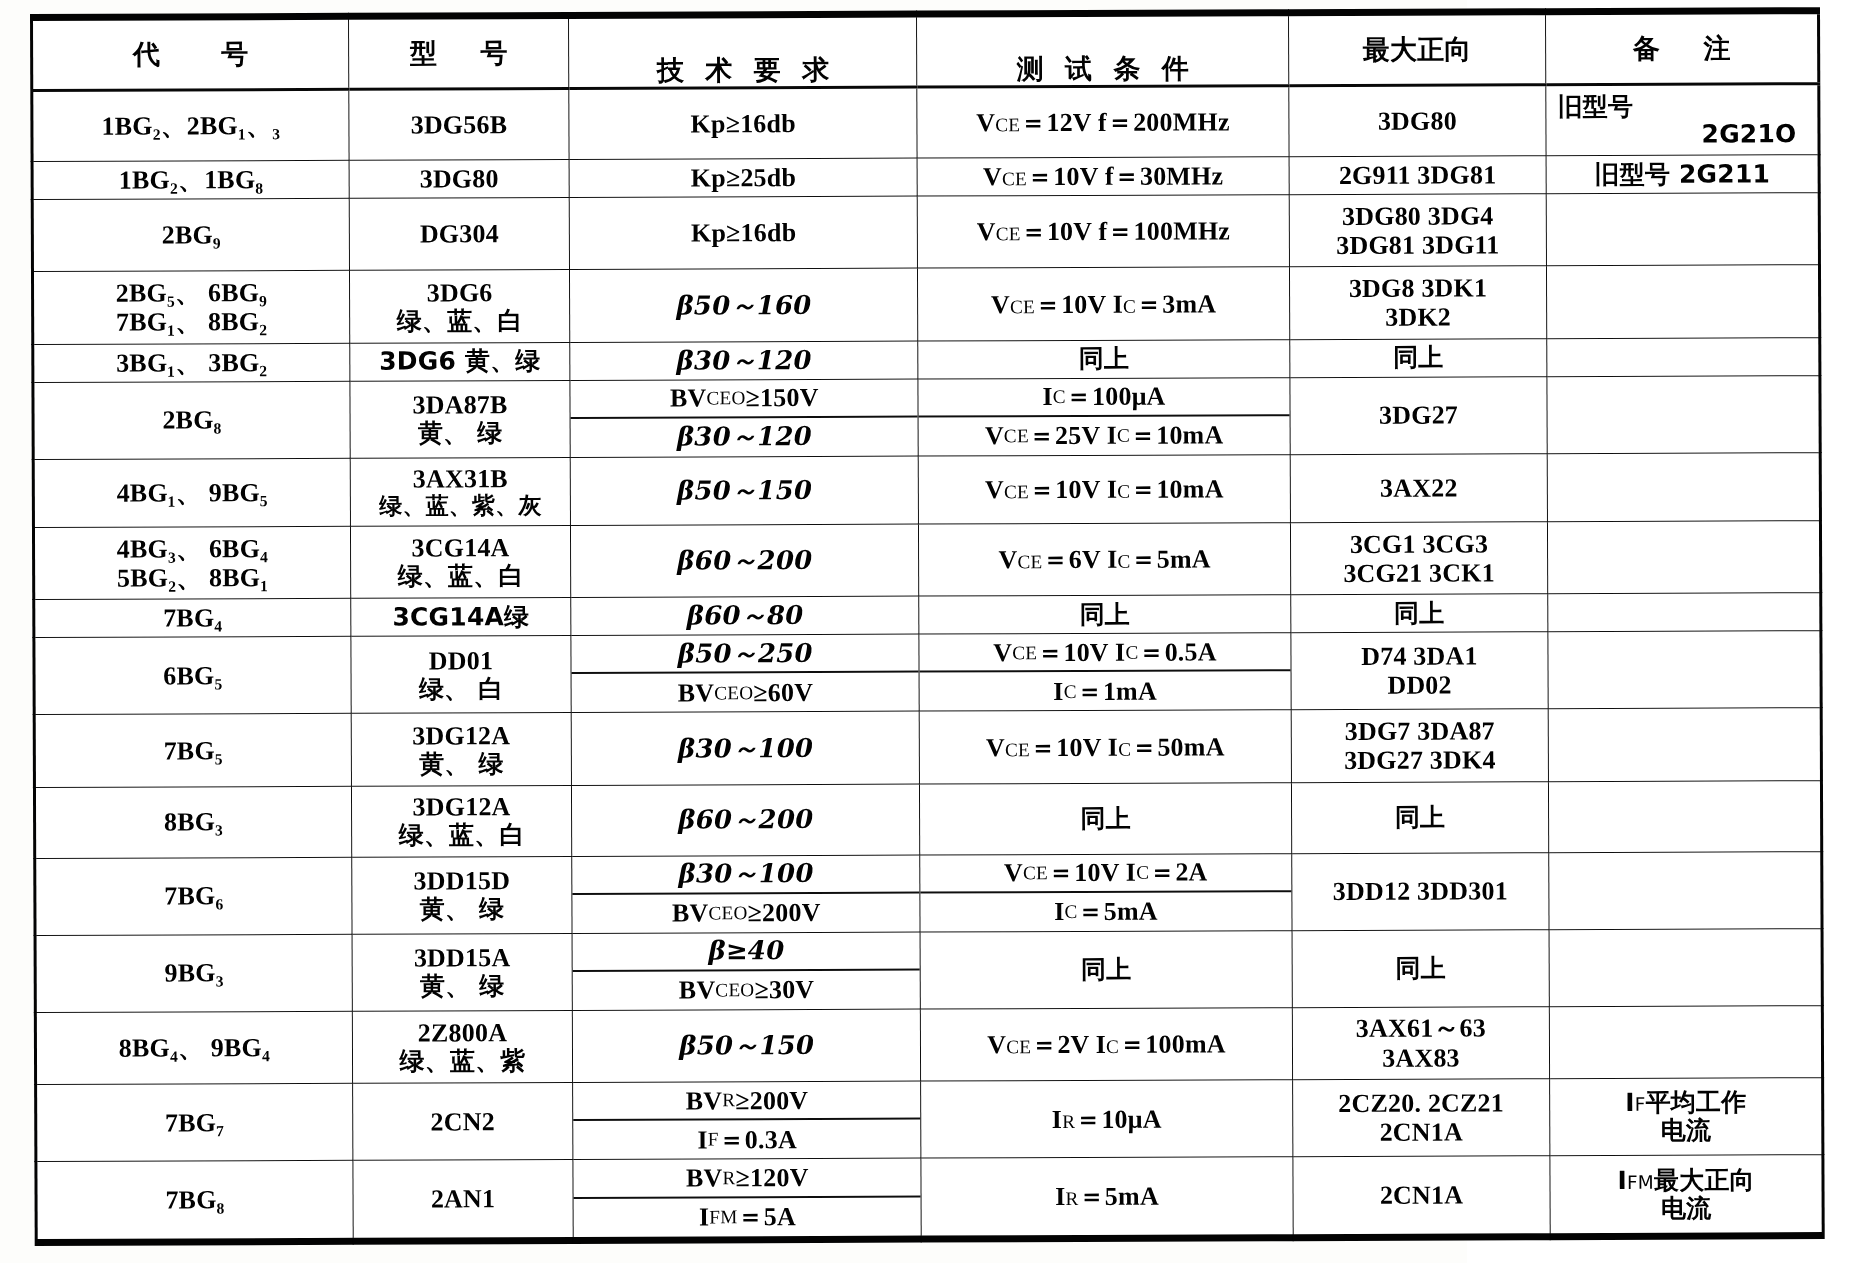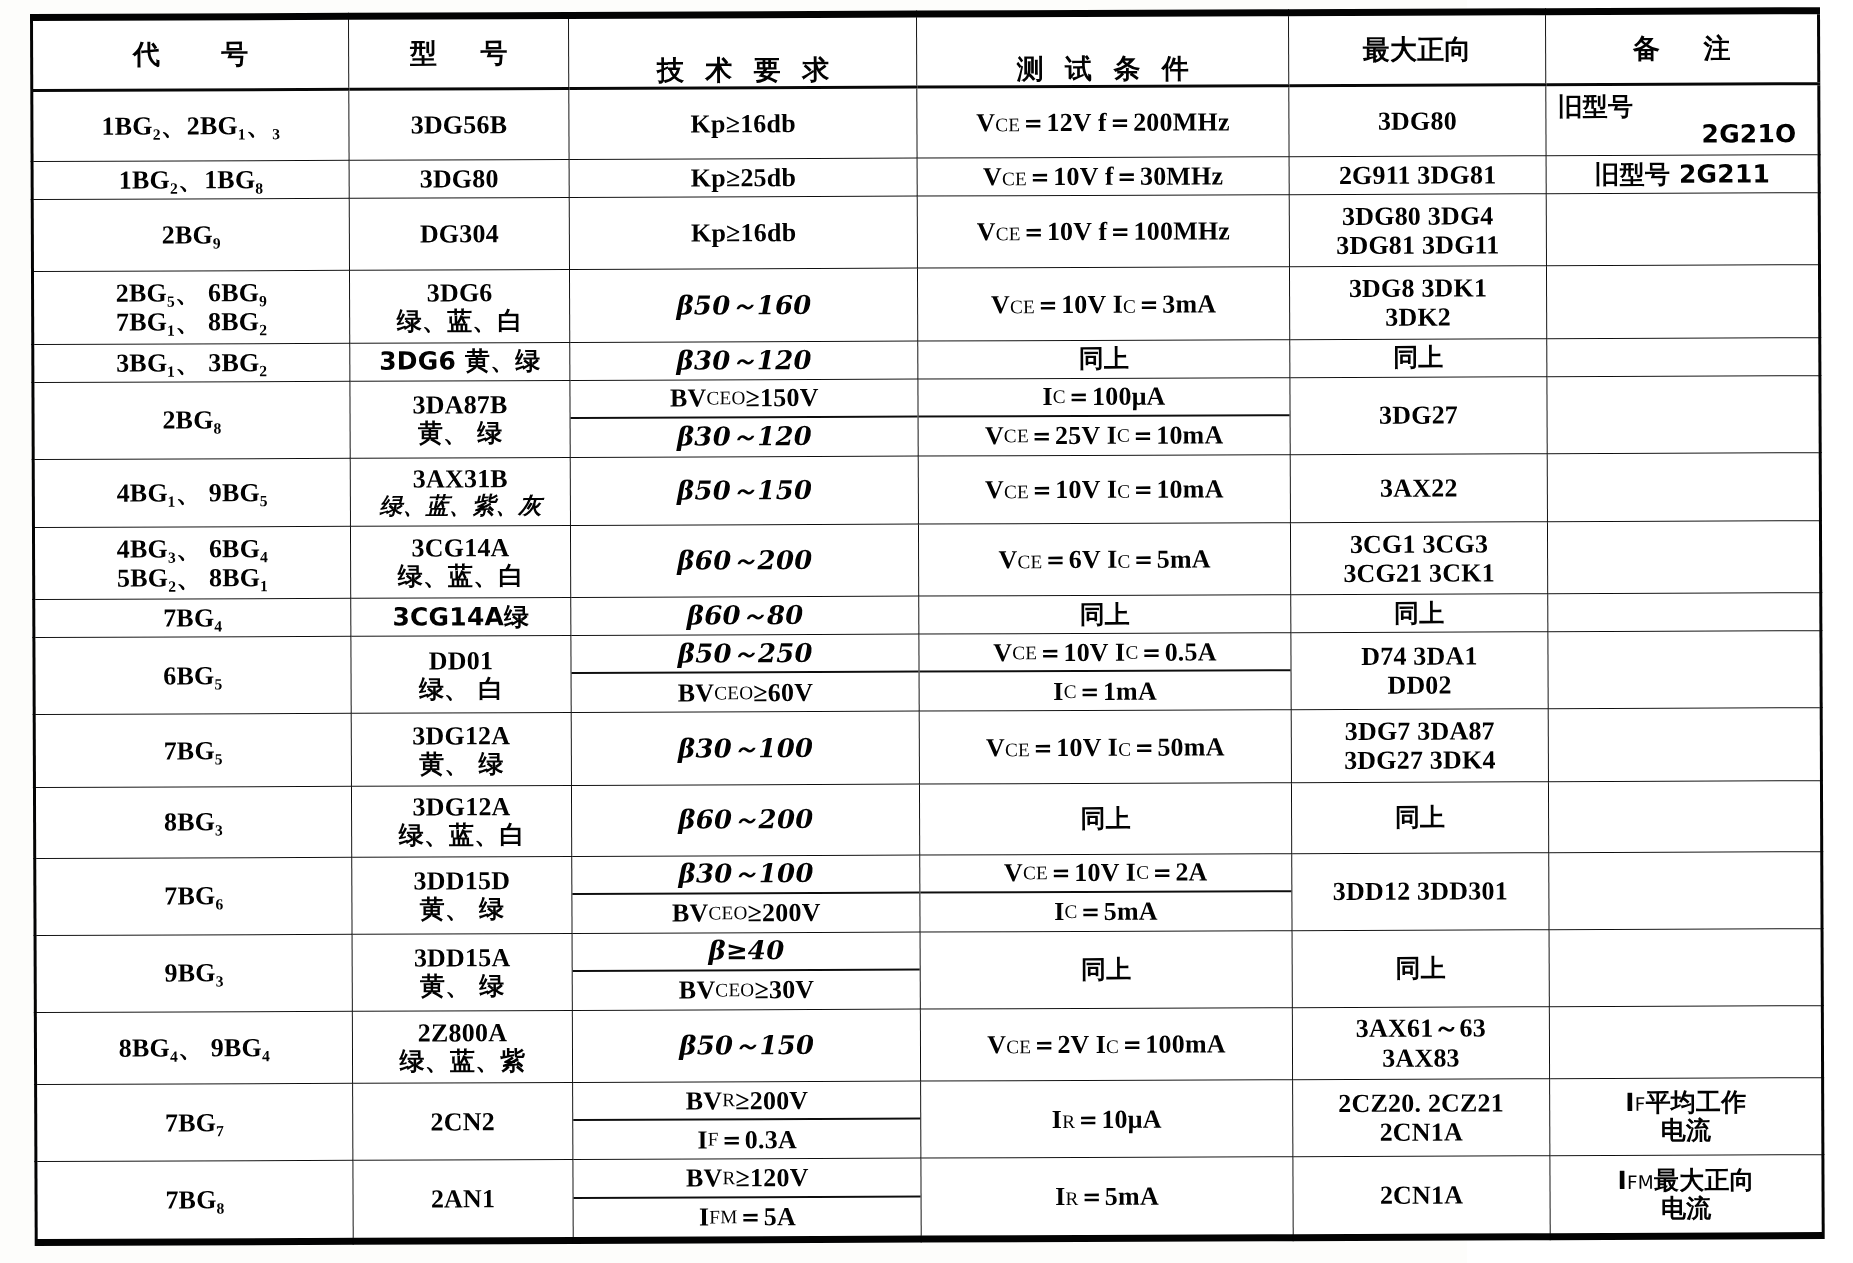--- a/index.html
+++ b/index.html
@@ -78,21 +78,21 @@
 
   
   col.c-code  { width: 273px; }
   col.c-model { width: 190px; }
   col.c-spec  { width: 300px; }
   col.c-cond  { width: 320px; }
   col.c-sub   { width: 222px; }
   col.c-note  { width: 235px; }
 
   .cjk { font-family: "DejaVu Sans", sans-serif; font-size: 25px; }
-  .cjk-sm { font-family: "DejaVu Sans", sans-serif; font-size: 23px; font-style: italic; }
+  .cjk-sm { font-family: "DejaVu Sans", sans-serif; font-size: 23px; }
   .sc {
     font-size: 0.74em;
     vertical-align: baseline;
     font-weight: 400;
   }
   .beta { font-family: "DejaVu Serif", serif; font-style: italic; }
 
   
   .split { padding: 0 !important; }
   .split > div {

